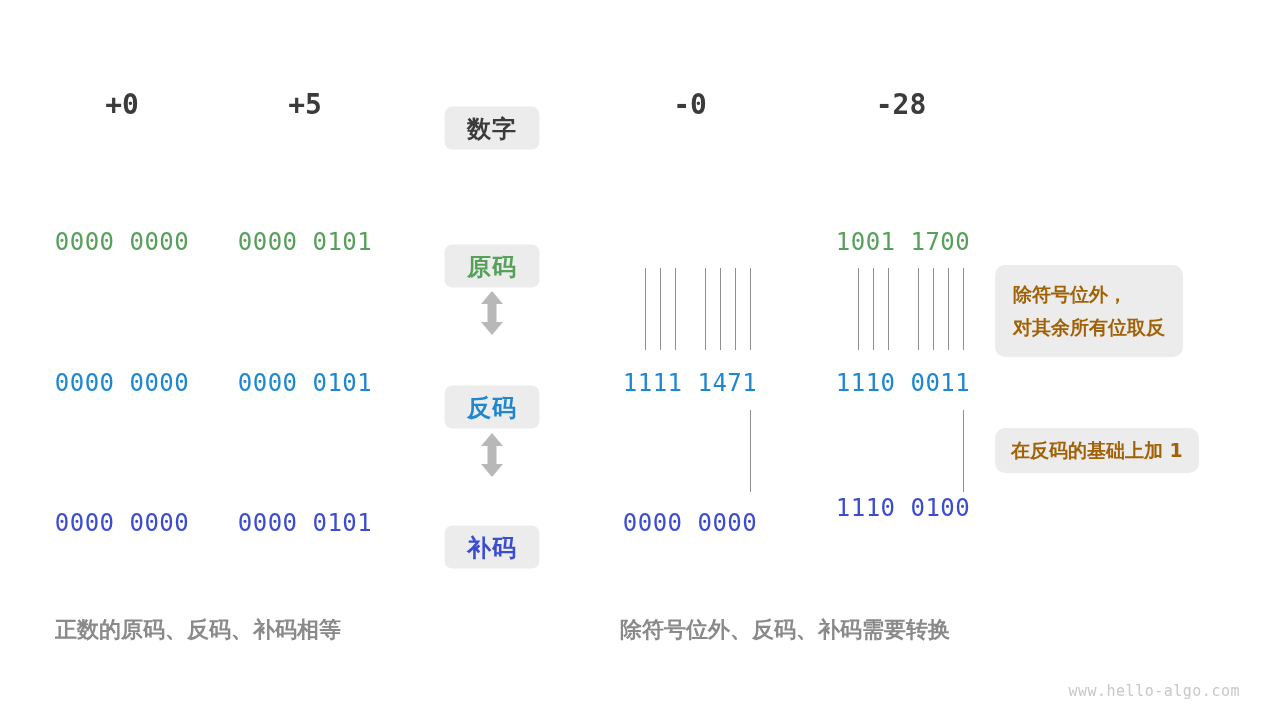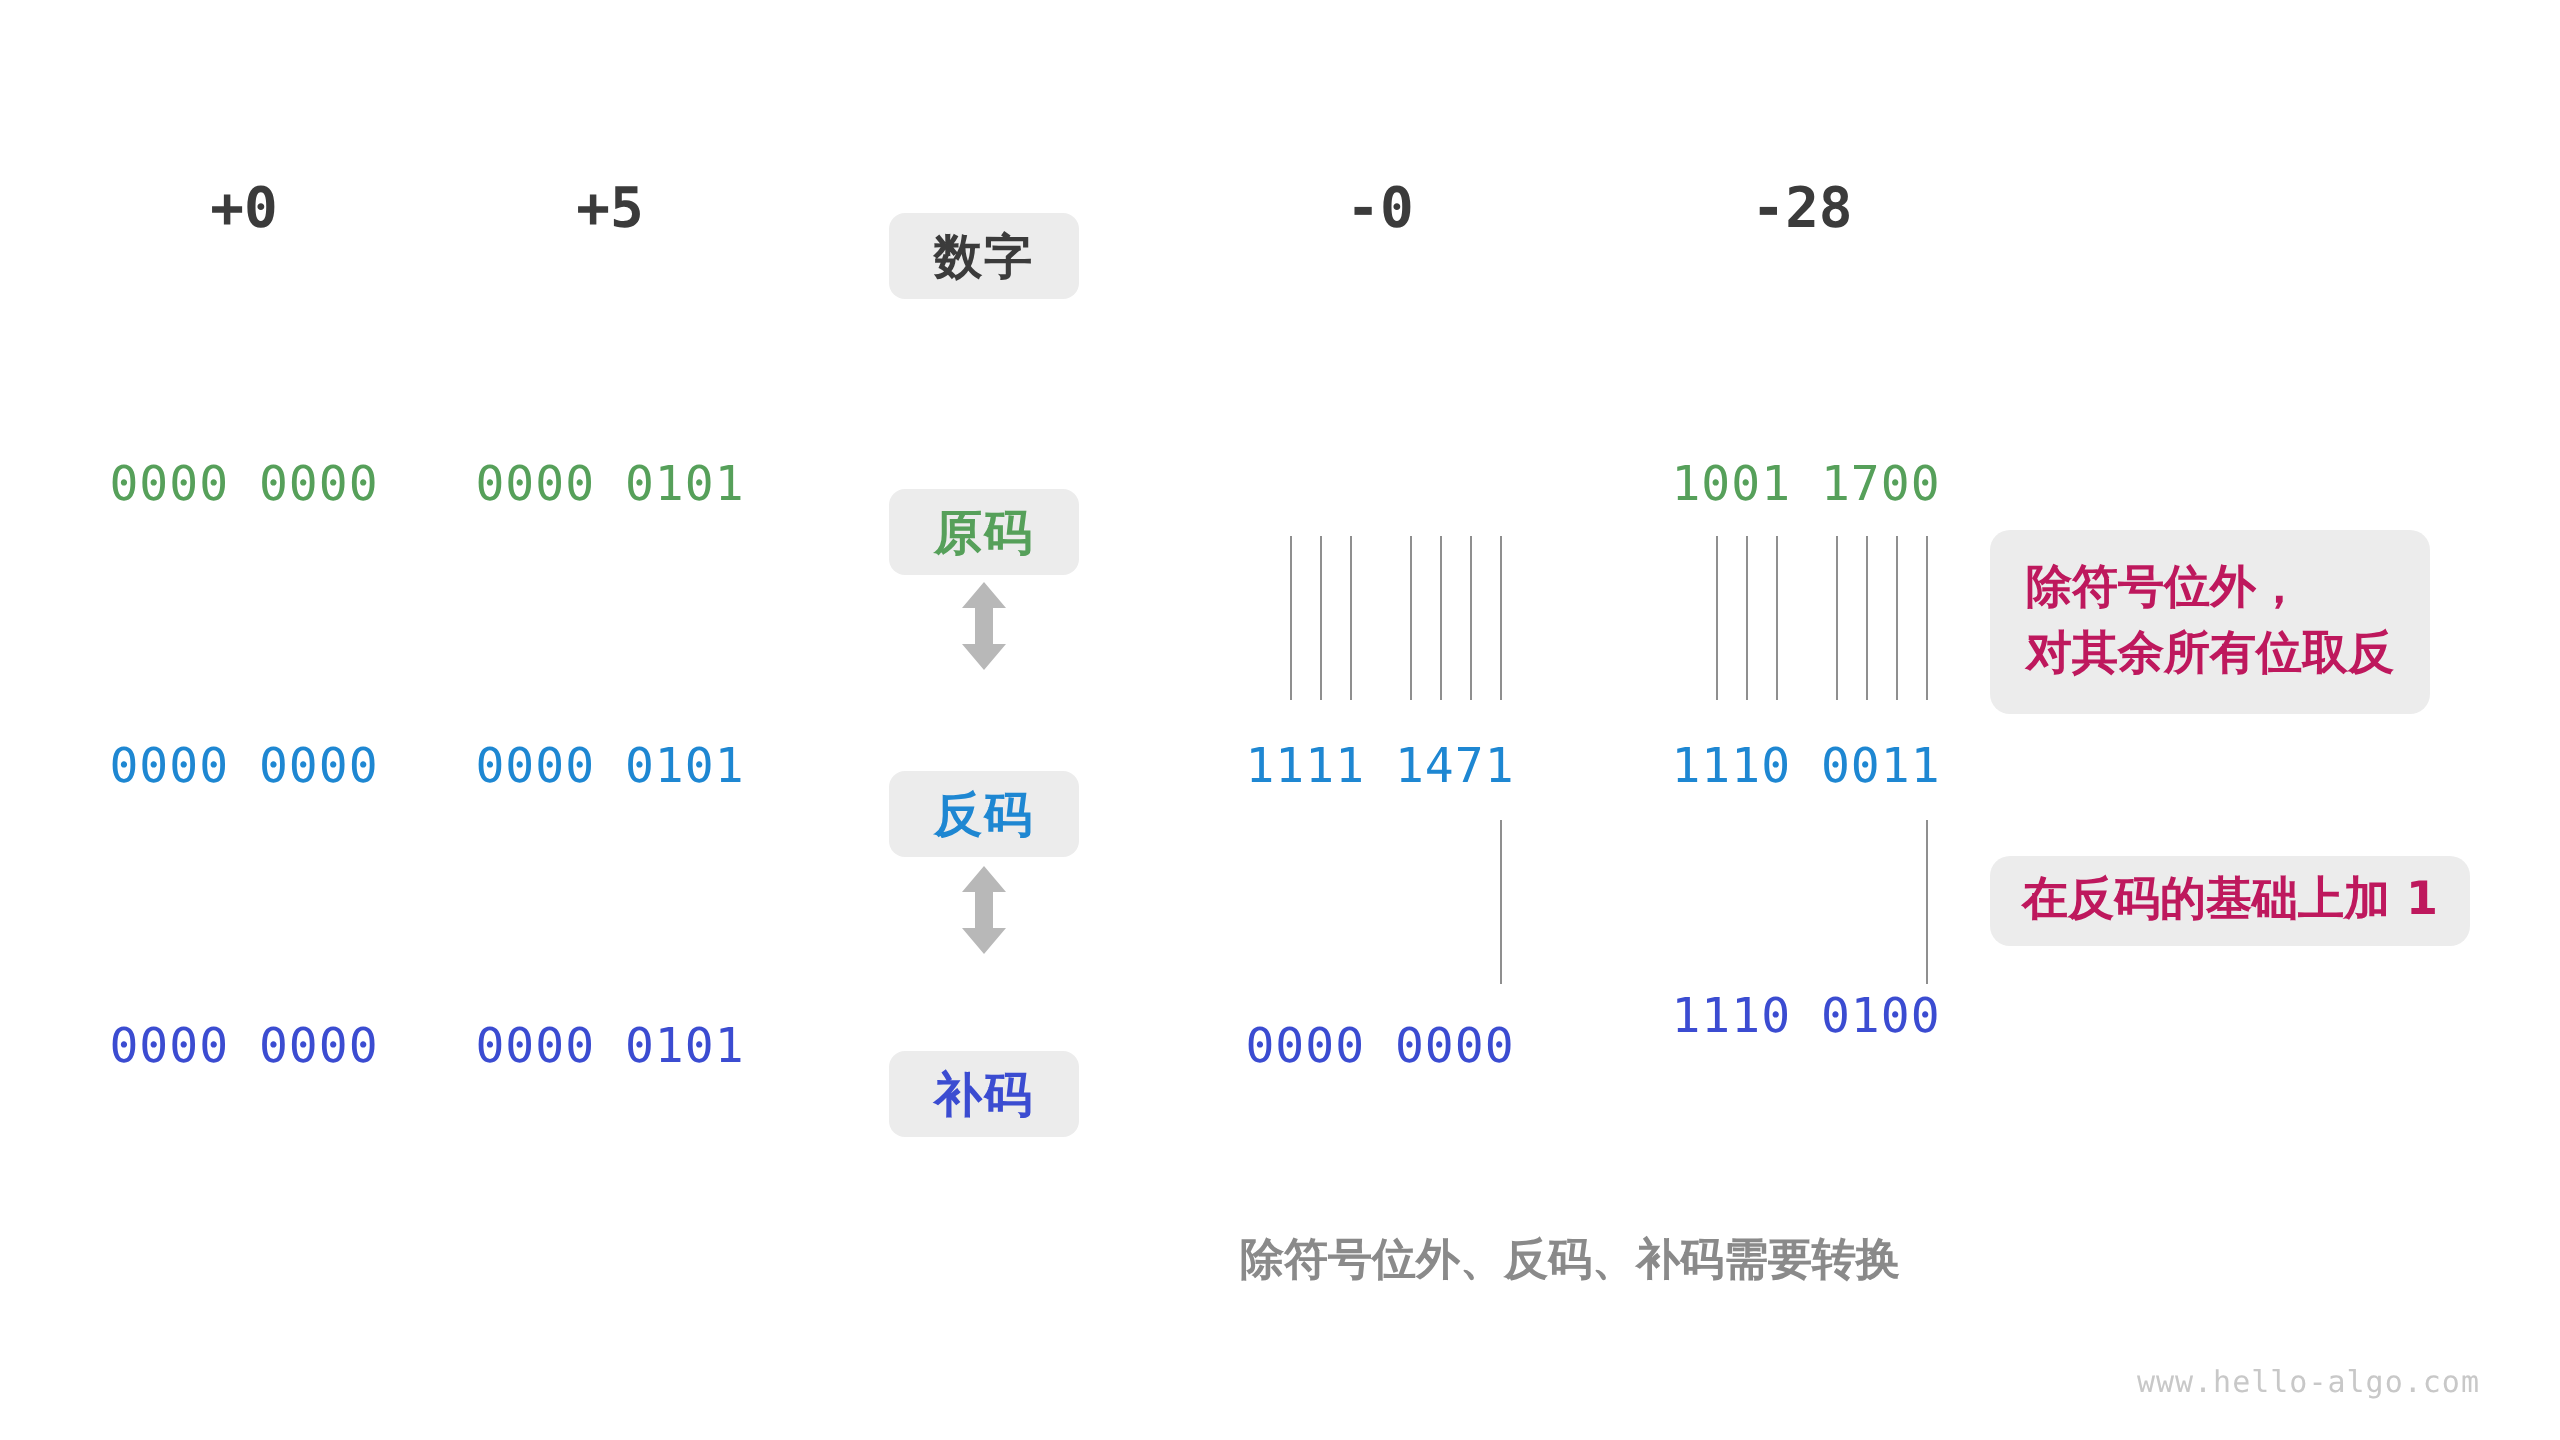--- a/index.html
+++ b/index.html
@@ -29,21 +29,21 @@
     font-weight:bold;font-size:24px;letter-spacing:1px;margin-top:24px;
   }
   .arrow{position:absolute;transform:translate(-50%,-50%);}
   .arrow svg{display:block;}
   .ticks{position:absolute;display:flex;}
   .ticks i{display:block;width:1px;height:82px;background:#8f8f8f;margin-right:14px;}
   .ticks i.gap{margin-left:15px;}
   .vline{position:absolute;width:1px;height:82px;background:#8f8f8f;}
   .anno{
     position:absolute;background:#ececec;border-radius:10px;
-    color:#be185d;font-weight:bold;font-size:23px;line-height:33px;
+    color:#a16207;font-weight:bold;font-size:19px;line-height:33px;
     padding:13px 18px;white-space:pre;
   }
   .anno.single{padding:6px 16px;line-height:33px;}
   .cap{
     position:absolute;transform:translateY(-50%);
     color:#8a8a8a;font-weight:bold;font-size:22px;white-space:pre;
   }
   .watermark{
     position:absolute;transform:translateY(-50%);
     font-family:"DejaVu Sans Mono","Liberation Mono",monospace;
@@ -117,17 +117,18 @@
   <div class="bin indigo" style="left:690px;top:523px">0000 0000</div>
   <div class="bin indigo" style="left:903px;top:508px">1110 0100</div>
   <div class="pill indigo" style="left:492px;top:523px">
     <span>补码</span>
   </div>
 
   <div class="anno" style="left:995px;top:265px"><span>除符号位外，</span><br><span>对其余所有位取反</span></div>
 
   <div class="anno single" style="left:995px;top:428px"><span>在反码的基础上加 1</span></div>
 
+  <div class="cap" style="left:55px;top:630px">正数的原码、反码、补码相等</div>
   <div class="cap" style="left:620px;top:630px">除符号位外、反码、补码需要转换</div>
 
   <div class="watermark" style="right:40px;top:691px">www.hello-algo.com</div>
 
 </div>
 
 </body></html>

